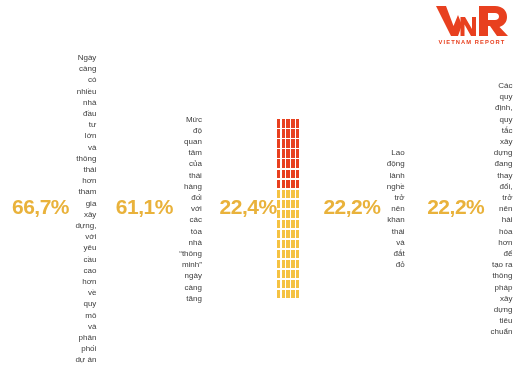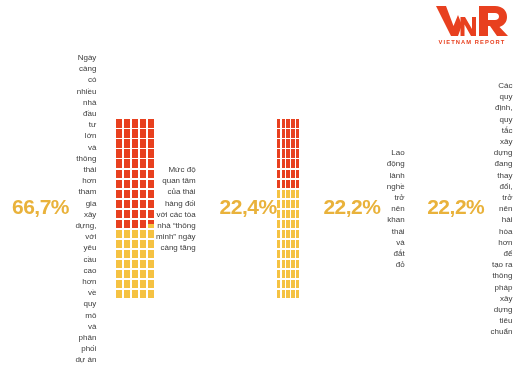--- a/index.html
+++ b/index.html
@@ -186,20 +186,21 @@
         <div class="cell yellow"></div>
         <div class="cell yellow"></div>
         <div class="cell yellow"></div>
         <div class="cell yellow"></div>
         <div class="cell yellow"></div>
       </div>
     <div class="caption">Ngày càng có nhiều nhà đầu tư lớn và thông thái hơn tham gia xây dựng, với yêu cầu cao hơn về quy mô và phân phối dự án</div>
   </div>
 
   <div class="panel">
+    <div class="pct">61,1%</div>
     <div class="waffle">
         <div class="cell red"></div>
         <div class="cell red"></div>
         <div class="cell red"></div>
         <div class="cell red"></div>
         <div class="cell red"></div>
         <div class="cell red"></div>
         <div class="cell red"></div>
         <div class="cell red"></div>
         <div class="cell red"></div>

